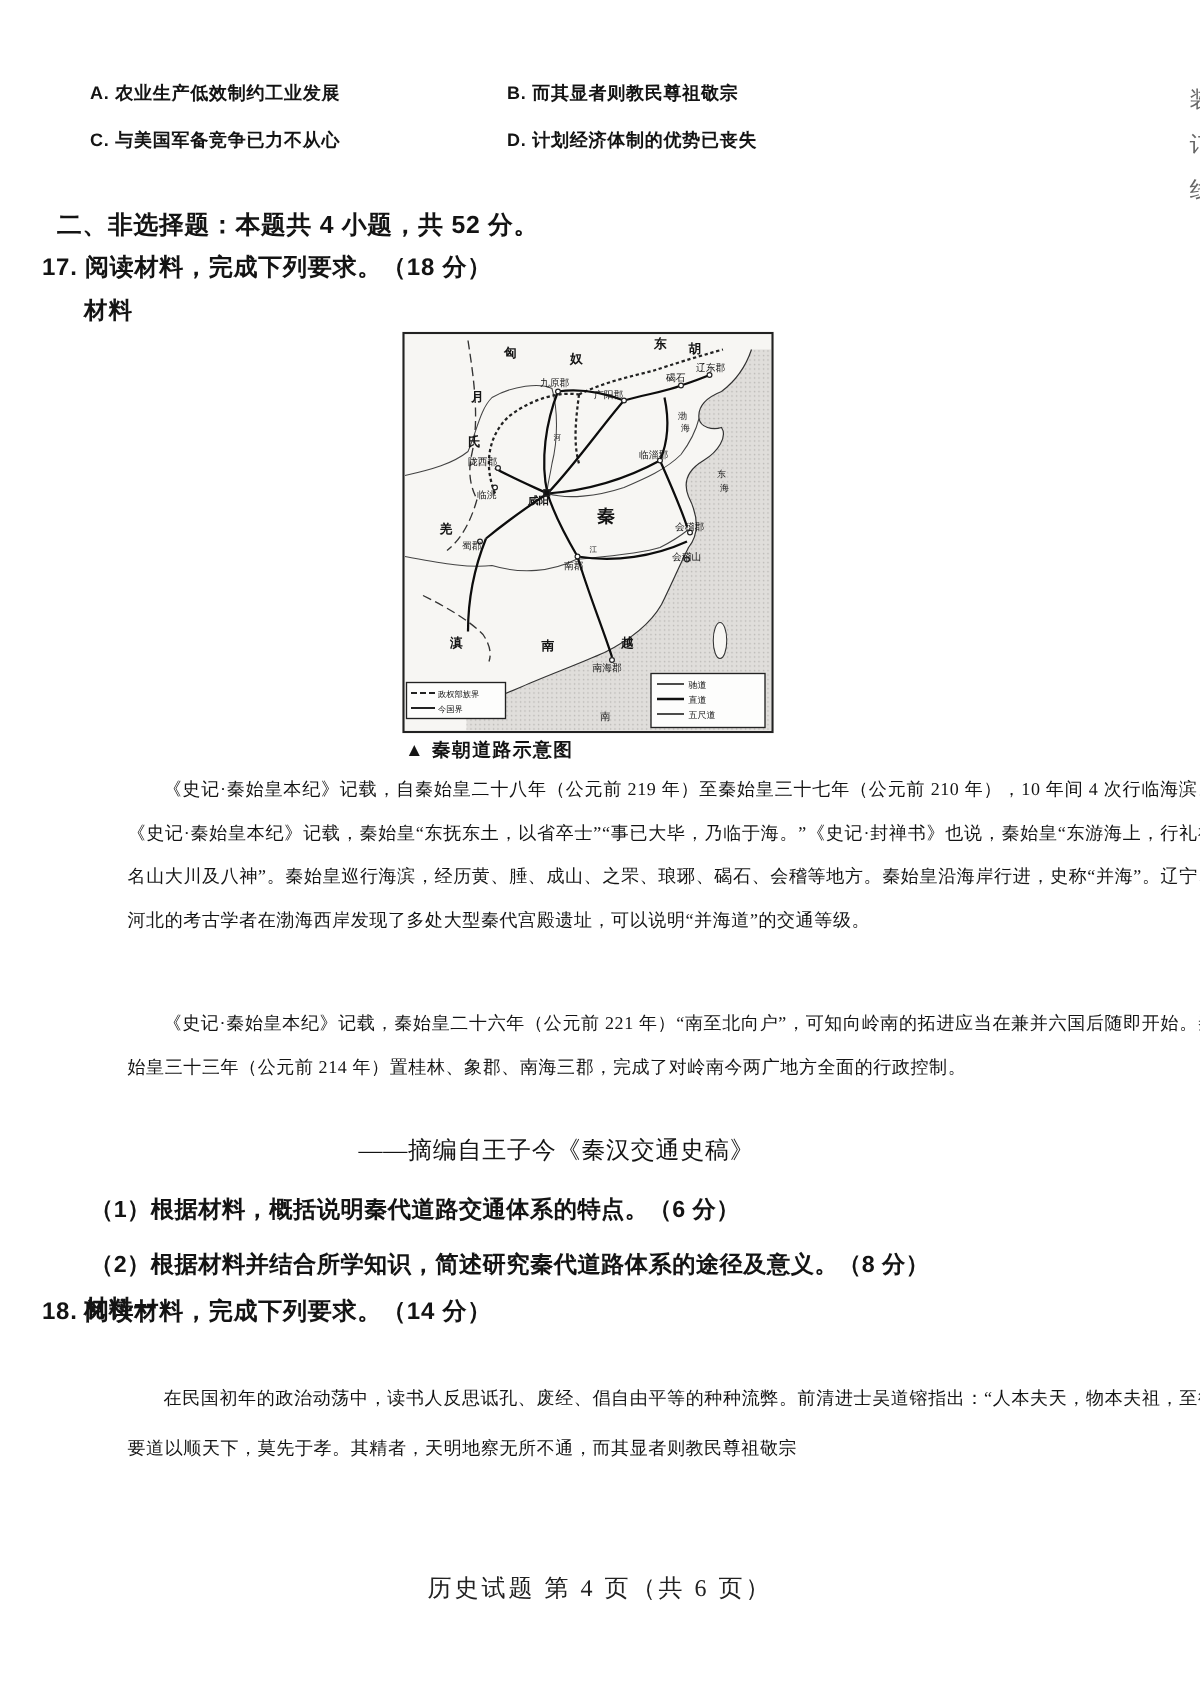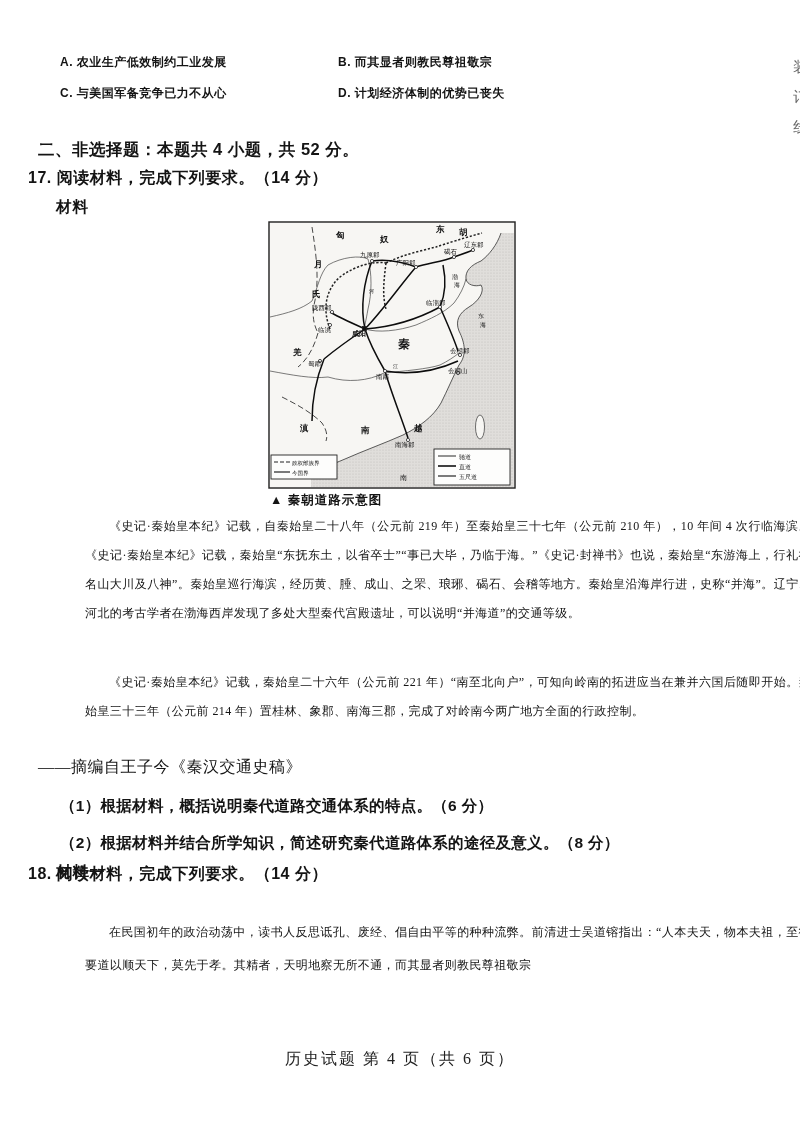--- a/index.html
+++ b/index.html
@@ -15,21 +15,21 @@
   .hei{font-family:"Liberation Sans", sans-serif;font-weight:bold;}
   .opt{font-size:12px;white-space:nowrap;letter-spacing:.5px;}
   .sec-header{font-size:16.5px;letter-spacing:.5px;}
   .q-title{font-size:16px;letter-spacing:.5px;}
   .mat-label{font-size:15.5px;letter-spacing:1px;}
   .para{
     font-size:12px;line-height:29px;text-align:justify;
     text-indent:2em;letter-spacing:.4px;margin-left:47px;
   }
   .para18{line-height:33px;}
-  .attr{font-size:16px;text-align:left;letter-spacing:.5px;}
+  .attr{font-size:16px;text-align:center;letter-spacing:.5px;}
   .subq{font-size:15.5px;letter-spacing:.3px;}
   .footer{font-size:16px;text-align:center;letter-spacing:2px;color:#222;}
   .map-frame{background:#f5f4f2;}
   .map-caption{font-size:12.5px;letter-spacing:1px;}
   
   .binding{
     position:absolute;right:-11px;top:52px;width:18px;height:130px;
     overflow:hidden;opacity:.75;
   }
   .binding span{
@@ -48,21 +48,21 @@
 <div class="abs hei opt" style="left:338px;top:85px">D. 计划经济体制的优势已丧失</div>
 
 <div class="binding">
   <span>装</span>
   <span>订</span>
   <span>线</span>
 </div>
 
 <div class="abs hei sec-header" style="left:38px;top:139px">二、非选择题：本题共 4 小题，共 52 分。</div>
 
-<div class="abs hei q-title" style="left:28px;top:168px">17. 阅读材料，完成下列要求。（14 分）</div>
+<div class="abs hei q-title" style="left:28px;top:168px">17. 阅读材料，完成下列要求。（18 分）</div>
 <div class="abs hei mat-label" style="left:56px;top:197px">材料</div>
 
 <div class="abs map-frame" style="left:268px;top:221px;width:248px;height:268px">
 <svg width="248" height="268" viewBox="0 0 248 268">
   <defs>
     <pattern id="seadots" width="3" height="3" patternUnits="userSpaceOnUse">
       <rect width="3" height="3" fill="#e0dedb"></rect>
       <circle cx="1" cy="1" r="0.5" fill="#b9b7b4"></circle>
     </pattern>
   </defs>

